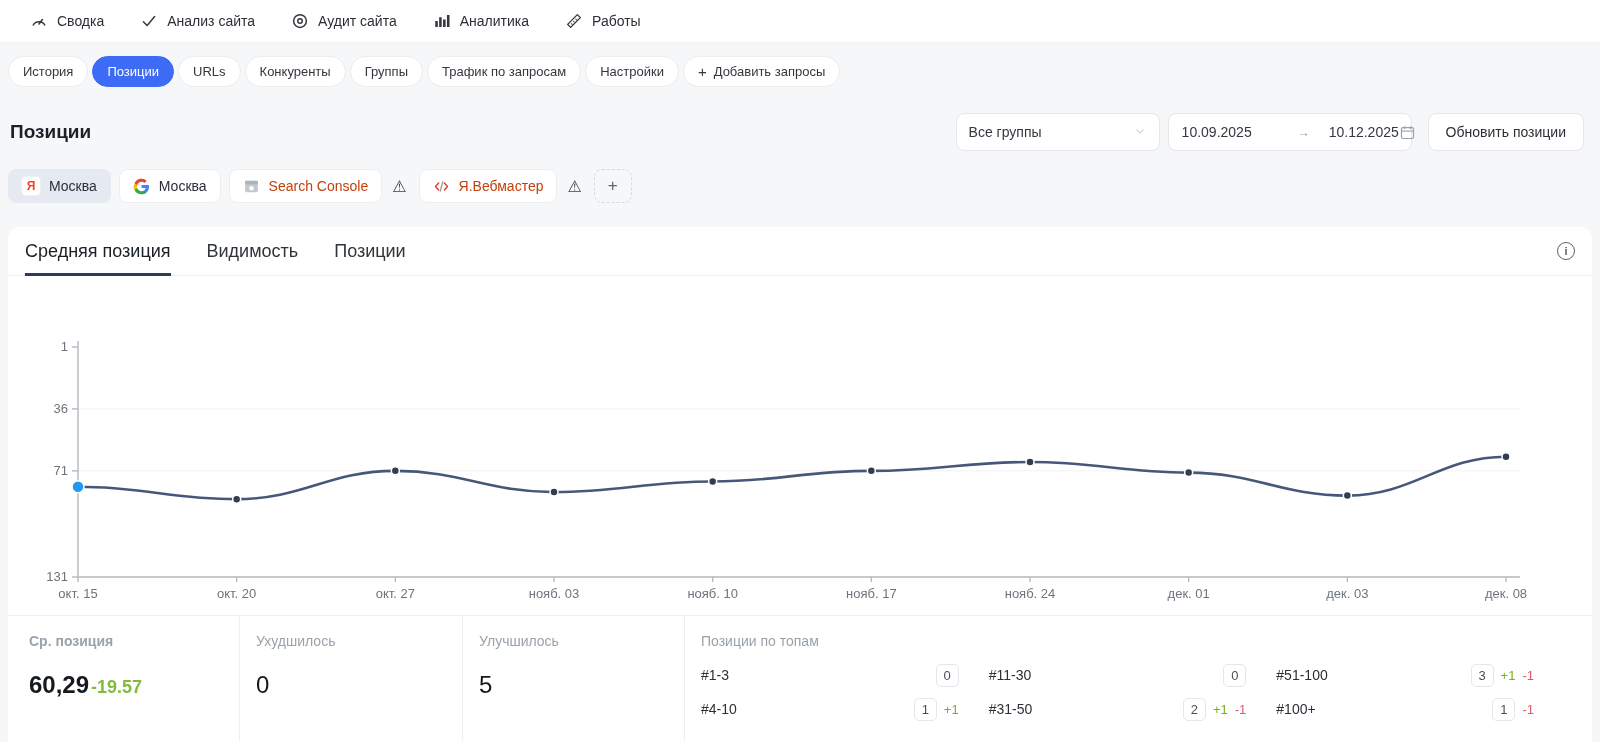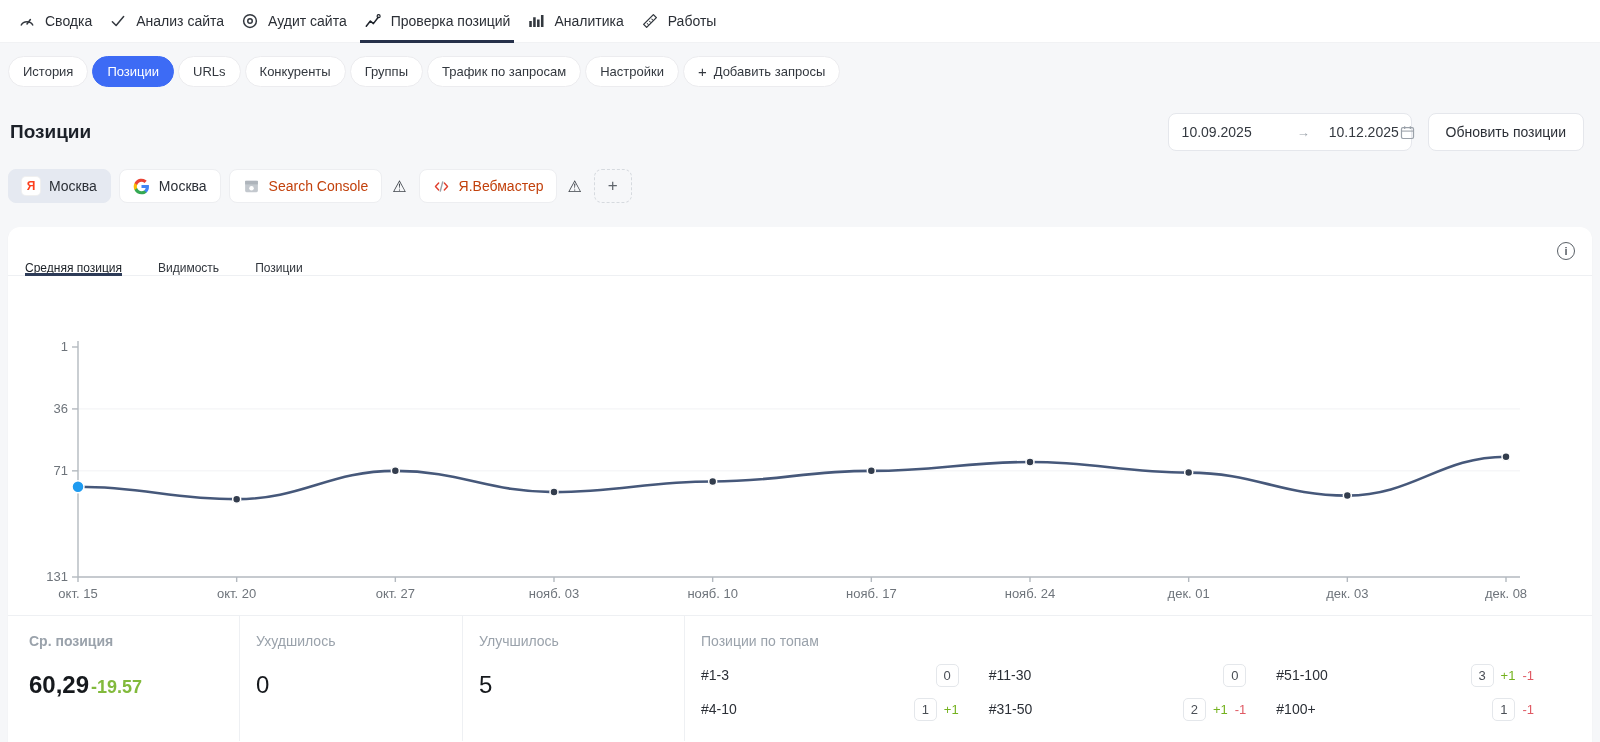--- a/index.html
+++ b/index.html
@@ -1,20 +1,20 @@
 <!DOCTYPE html>
 <html><head>
 <meta charset="utf-8">
 <style>
   * { box-sizing: border-box; margin: 0; padding: 0; }
   html,body { width:1600px; height:742px; overflow:hidden; }
   body { background:#f6f7f9; font-family:"Liberation Sans", sans-serif; color:#2b2f36; }
 
   
-  .topnav { background:#fff; height:43px; display:flex; align-items:center; padding:0 18px; gap:17px; border-bottom:1px solid #f1f2f4; }
+  .topnav { background:#fff; height:43px; display:flex; align-items:center; padding:0 30px; gap:36px; border-bottom:1px solid #f1f2f4; }
   .nav-item { display:flex; align-items:center; gap:9px; font-size:14px; color:#2b2f36; height:43px; position:relative; cursor:pointer; white-space:nowrap; }
   .nav-item.active::after { content:""; position:absolute; left:-4px; right:-4px; bottom:0; height:3px; background:#26314a; }
   .nav-ic { display:inline-flex; width:18px; height:18px; align-items:center; justify-content:center; }
 
   
   .pills-row { display:flex; gap:4px; padding:13px 8px 0 8px; }
   .pill { background:#fff; border:1px solid #ececef; border-radius:16px; height:31px; display:flex; align-items:center; padding:0 14px; font-size:13px; color:#33383f; cursor:pointer; white-space:nowrap; }
   .pill.active { background:#3d6bf5; border-color:#3d6bf5; color:#fff; }
   .pill .plus { font-size:15px; margin-right:7px; color:#33383f; }
 
@@ -35,21 +35,21 @@
   .engine-tab { height:34px; border-radius:8px; display:flex; align-items:center; gap:9px; padding:0 13px; font-size:14px; background:#fff; border:1px solid #edeef1; cursor:pointer; white-space:nowrap; }
   .engine-tab.selected { background:#e5e9f1; border-color:#e5e9f1; }
   .engine-tab.disabled { color:#c2410c; }
   .ya-badge { width:18px; height:18px; background:#fff; border-radius:4px; display:inline-flex; align-items:center; justify-content:center; color:#fc3f1d; font-weight:700; font-size:12px; box-shadow:0 0 0 1px #f0f0f0; }
   .warn { font-size:16px; color:#3e434a; margin:0 4px 0 2px; }
   .engine-add { width:38px; height:34px; border:1px dashed #d6dadf; border-radius:8px; display:flex; align-items:center; justify-content:center; color:#5f656c; font-size:17px; cursor:pointer; background:transparent; }
 
   
   .card { margin:24px 8px 0 8px; background:#fff; border-radius:12px; height:560px; box-shadow:0 1px 2px rgba(20,30,50,.04); position:relative; }
   .card-tabs { display:flex; gap:36px; padding:0 17px; height:49px; align-items:center; border-bottom:1px solid #eef0f3; }
-  .card-tab { font-size:12px; color:#30353c; height:100%; display:flex; align-items:flex-end; position:relative; cursor:pointer; }
+  .card-tab { font-size:18px; color:#30353c; height:100%; display:flex; align-items:center; position:relative; cursor:pointer; }
   .card-tab.active { color:#1b2026; }
   .card-tab.active::after { content:""; position:absolute; left:0; right:0; bottom:-1px; height:3px; background:#2d3b58; }
   .info-btn { margin-left:auto; width:18px; height:18px; border:1.6px solid #595f66; border-radius:50%; display:flex; align-items:center; justify-content:center; font-size:11px; font-weight:700; color:#595f66; cursor:pointer; }
 
   .chart-wrap { margin-top:9px; }
 
   
   .stats { display:grid; grid-template-columns:231px 223px 222px 1fr; border-top:1px solid #eef0f3; height:126px; }
   .stat-cell { padding:17px 10px 0 16px; }
   .stat-cell + .stat-cell { border-left:1px solid #eef0f3; }
@@ -91,29 +91,20 @@
   </div>
   <div class="nav-item">
     <span class="nav-ic">
       <svg viewBox="0 0 24 24" width="18" height="18">
           <circle cx="12" cy="12" r="8.5" fill="none" stroke="#33383f" stroke-width="2"></circle>
           <circle cx="12" cy="12" r="3" fill="none" stroke="#33383f" stroke-width="2"></circle>
         </svg>
     </span>
     <span>Аудит сайта</span>
   </div>
-  <div class="nav-item active">
-    <span class="nav-ic">
-      <svg viewBox="0 0 24 24" width="18" height="18">
-          <path d="M3 19l5.5-7 4 3.5L19 7" fill="none" stroke="#1c2129" stroke-width="2" stroke-linecap="round" stroke-linejoin="round"></path>
-          <circle cx="19.5" cy="5.5" r="2" fill="none" stroke="#1c2129" stroke-width="1.6"></circle>
-        </svg>
-    </span>
-    <span>Проверка позиций</span>
-  </div>
   <div class="nav-item">
     <span class="nav-ic">
       <svg viewBox="0 0 24 24" width="18" height="18">
           <rect x="3" y="12" width="3.4" height="8" fill="#33383f"></rect>
           <rect x="8.2" y="7" width="3.4" height="13" fill="#33383f"></rect>
           <rect x="13.4" y="10" width="3.4" height="10" fill="#33383f"></rect>
           <rect x="18.6" y="4" width="3.4" height="16" fill="#33383f"></rect>
         </svg>
     </span>
     <span>Аналитика</span>
@@ -153,20 +144,28 @@
     </div>
   <div class="pill">
     <span class="plus">+</span>
     <span>Добавить запросы</span>
   </div>
 </div>
 
 <div class="title-row">
   <div class="page-title">Позиции</div>
   <div class="toolbar">
+    <div class="ctl group-select">
+      <span>Все группы</span>
+      <span class="chev">
+        <svg viewBox="0 0 24 24" width="14" height="14">
+            <path d="M6 9.5l6 6 6-6" fill="none" stroke="#c7ccd3" stroke-width="1.8"></path>
+          </svg>
+      </span>
+    </div>
     <div class="ctl daterange">
       <span>10.09.2025</span>
       <span class="arrow">→</span>
       <span>10.12.2025</span>
       <span class="cal">
         <svg viewBox="0 0 24 24" width="17" height="17">
             <rect x="3.5" y="5" width="17" height="15.5" rx="2" fill="none" stroke="#9aa1a9" stroke-width="1.7"></rect>
             <line x1="8" y1="3" x2="8" y2="7" stroke="#9aa1a9" stroke-width="1.7"></line>
             <line x1="16" y1="3" x2="16" y2="7" stroke="#9aa1a9" stroke-width="1.7"></line>
             <line x1="3.5" y1="10" x2="20.5" y2="10" stroke="#9aa1a9" stroke-width="1.5"></line>

